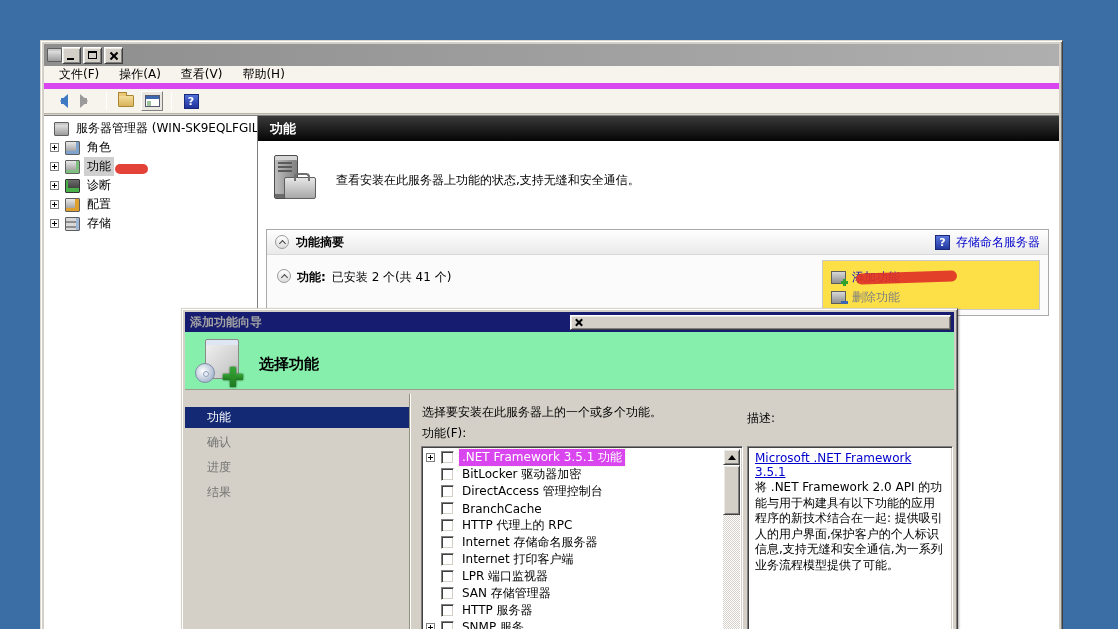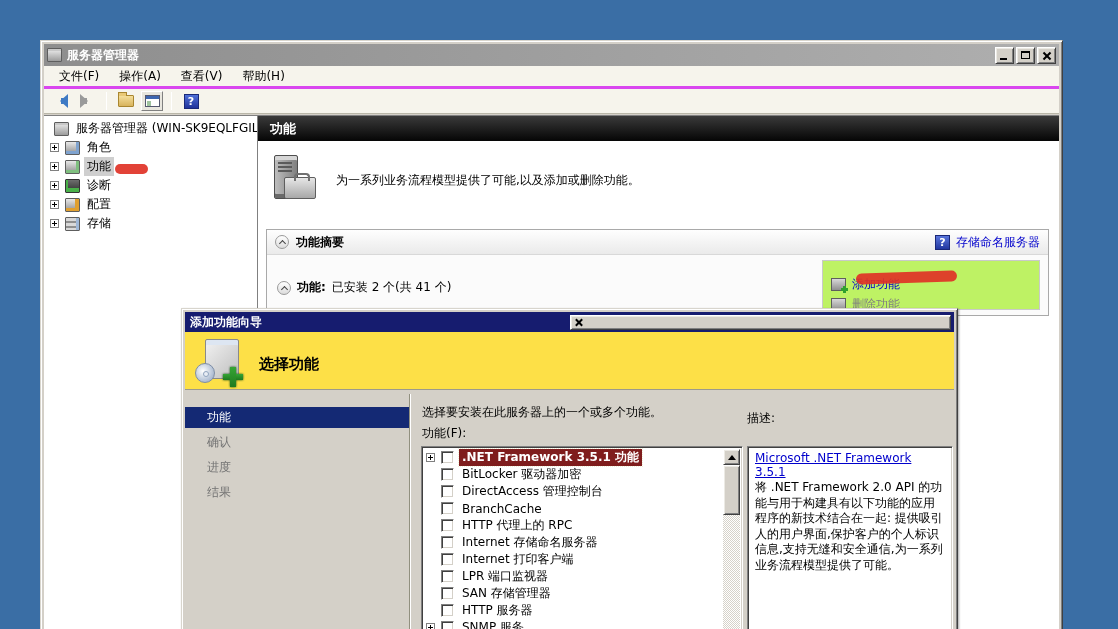--- a/index.html
+++ b/index.html
@@ -21,21 +21,21 @@
   .wbtn { width:19px; height:17px; position:relative; cursor:default;
     background:#D4D0C8; border:1px solid; border-color:#FFFFFF #404040 #404040 #FFFFFF;
     box-shadow: inset 1px 1px 0 #ECEAE4, inset -1px -1px 0 #808080; }
   .g-min { position:absolute; left:4px; bottom:3px; width:7px; height:2px; background:#000; }
   .g-max { position:absolute; left:4px; top:3px; width:9px; height:8px; border:1px solid #000; border-top:2px solid #000; }
   .g-close { position:absolute; left:8px; top:3px; width:1px; height:9px; }
   .g-close:before, .g-close:after { content:""; position:absolute; left:0; top:0; width:2px; height:10px; background:#000; }
   .g-close:before { transform:rotate(45deg); }
   .g-close:after  { transform:rotate(-45deg); }
 
-  .menubar { height:23px; background:#F6F4EC; border-bottom:3px solid #d946ef;
+  .menubar { height:23px; background:#F6F4EC; border-bottom:6px solid #d946ef;
     display:flex; align-items:center; padding-left:6px; gap:2px; }
   .menu-item { padding:2px 9px; }
   .toolbar { height:25px; background:#F6F4EC; border-bottom:1px solid #B9B6A8;
     display:flex; align-items:center; padding-left:6px; gap:4px; }
   .tb-sep { width:1px; height:18px; background:#B5B2A4; margin:0 4px; border-right:1px solid #FFF; }
   .tb-btn { width:22px; height:20px; display:flex; align-items:center; justify-content:center; position:relative; }
 
   .arrow { position:relative; width:16px; height:10px; }
   .arrow .head { position:absolute; top:-2px; width:0; height:0; border:7px solid transparent; }
   .arrow .shaft { position:absolute; top:2px; width:7px; height:6px; }
@@ -91,45 +91,45 @@
   .chev:before { content:""; position:absolute; left:4px; top:5px; width:4px; height:4px; border-top:1px solid #444; border-left:1px solid #444; transform:rotate(45deg); }
   .summary-title { font-weight:bold; margin-left:7px; flex:1; }
   .help-wrap { display:flex; align-items:center; gap:6px; }
   .help-ico { width:15px; height:15px; background:linear-gradient(#5A76DC,#2237A0); border:1px solid #1A2878; color:#FFF; font-weight:bold; font-size:11px; text-align:center; line-height:14px; }
   .help-ico:after { content:"?"; }
   .link { color:#0000CC; text-decoration:none; cursor:pointer; }
   .link.u { text-decoration:underline; }
   .link.gray { color:#7F7F7F; }
 
   .summary-body { position:relative; height:60px; background:#FBFBFB; }
-  .feat-row { position:absolute; left:10px; top:24px; display:flex; align-items:center; gap:6px; }
-  .links-box { position:absolute; right:8px; top:5px; width:218px; height:50px; border:1px solid #C9C9C9; background:#bef264; padding:13px 8px; }
+  .feat-row { position:absolute; left:10px; top:14px; display:flex; gap:6px; }
+  .links-box { position:absolute; right:8px; top:5px; width:218px; height:50px; border:1px solid #C9C9C9; background:#fde047; padding:6px 8px; }
   .link-row { display:flex; align-items:center; gap:6px; height:20px; }
   .mini-ico { width:15px; height:13px; background:linear-gradient(#D8D8D8,#8F8F8F); border:1px solid #5E5E5E; position:relative; flex:0 0 15px; }
   .mini-ico.add:after { content:""; position:absolute; right:-3px; bottom:-3px; width:7px; height:7px;
     background: linear-gradient(#2FA12F,#2FA12F) 2px 0/3px 7px no-repeat, linear-gradient(#2FA12F,#2FA12F) 0 2px/7px 3px no-repeat; }
   .mini-ico.del:after { content:""; position:absolute; right:-3px; bottom:-1px; width:7px; height:3px; background:#3E66B0; }
 
   
   .red-mark { position:absolute; background:#E03226; border-radius:6px; opacity:.92; z-index:60; }
   #mark1 { left:115px; top:164px; width:33px; height:10px; }
   #mark2 { left:856px; top:272px; width:101px; height:11px; transform:rotate(-2deg); }
 
   
   #wizard { position:absolute; left:181px; top:308px; width:777px; height:356px; z-index:50;
     background:#D4D0C8; padding:3px;
     border:1px solid; border-color:#D8D5CD #404040 #404040 #D8D5CD;
     box-shadow: inset 1px 1px 0 #FFFFFF, inset -1px -1px 0 #808080, 1px 1px 2px rgba(0,0,0,.35); }
-  .wiz-title { height:20px; background:#161C6F; color:#ffffff; font-weight:bold; display:flex; align-items:center; padding:0 3px 0 5px; }
+  .wiz-title { height:20px; background:#161C6F; color:#a3a3a3; font-weight:bold; display:flex; align-items:center; padding:0 3px 0 5px; }
   .wiz-title span { flex:1; }
   .wbtn.sm { width:17px; height:15px; }
   .wbtn.sm .g-close { left:7px; top:2px; height:8px; }
   .wbtn.sm .g-close:before, .wbtn.sm .g-close:after { height:9px; }
 
-  .wiz-header { height:58px; background:#fde047; border-bottom:1px solid #9C9A8C; position:relative; }
+  .wiz-header { height:58px; background:#86efac; border-bottom:1px solid #9C9A8C; position:relative; }
   .wiz-icon { position:absolute; left:10px; top:7px; width:50px; height:48px; }
   .wi-box { position:absolute; left:10px; top:0; width:34px; height:40px; background:linear-gradient(135deg,#F2F2F2,#BFBFBF); border:1px solid #8A8A8A; border-radius:2px; box-shadow:inset 0 5px 0 #DDE6F2; }
   .wi-cd { position:absolute; left:0; bottom:4px; width:20px; height:20px; border-radius:50%; background:radial-gradient(circle at 7px 7px,#FFFFFF,#B9C6D9 60%,#8FA3BE); border:1px solid #7E8EA6; }
   .wi-cd:after { content:""; position:absolute; left:7px; top:7px; width:4px; height:4px; border-radius:50%; background:#E8EDF5; border:1px solid #8FA3BE; }
   .wi-plus { position:absolute; right:2px; bottom:0; width:20px; height:20px;
     background: linear-gradient(#35A535,#1F7A1F) 7px 0/6px 20px no-repeat, linear-gradient(#35A535,#1F7A1F) 0 7px/20px 6px no-repeat;
     filter: drop-shadow(0 0 1px #0E4D0E); }
   .wiz-page-title { position:absolute; left:74px; top:23px; font-size:15px; font-weight:bold; }
 
   .wiz-body { position:absolute; left:3px; right:3px; top:85px; bottom:3px; display:flex; background:#D4D0C8; }
@@ -142,21 +142,21 @@
   .label-desc { position:absolute; left:336px; top:16px; }
 
   .feature-list { position:absolute; left:10px; top:52px; width:322px; height:250px; overflow:hidden; padding:2px 0 0 2px; }
   .f-row { display:flex; align-items:center; height:17px; white-space:nowrap; }
   .f-row .expander { margin-left:2px; }
   .f-row .exp-spacer { margin-left:2px; }
   .cb { width:13px; height:13px; margin:0 5px 0 6px; background:#FFF; flex:0 0 13px;
     border:1px solid; border-color:#808080 #FFFFFF #FFFFFF #808080;
     box-shadow: inset 1px 1px 0 #404040, inset -1px -1px 0 #D4D0C8; }
   .f-label { padding:0 3px; }
-  .f-label.hl { background:#7f1d1d; color:#FFF; outline:1px dotted #F0F0D8;font-weight:bold; }
+  .f-label.hl { background:#d946ef; color:#FFF; outline:1px dotted #F0F0D8; }
 
   .vscroll { position:absolute; right:2px; top:2px; bottom:0; width:17px; background:#E9E7E0;
     background-image:repeating-conic-gradient(#FFFFFF 0% 25%, #D6D2C9 25% 50%); background-size:2px 2px; }
   .sb-btn { position:absolute; left:0; width:17px; height:16px; background:#D4D0C8;
     border:1px solid; border-color:#FFFFFF #404040 #404040 #FFFFFF; box-shadow: inset 1px 1px 0 #ECEAE4, inset -1px -1px 0 #808080;
     display:flex; align-items:center; justify-content:center; }
   .sb-btn.up { top:0; }
   .tri-up { width:0; height:0; border:4px solid transparent; border-bottom:5px solid #000; margin-top:-4px; }
   .sb-thumb { position:absolute; left:0; top:16px; width:17px; height:50px; background:#D4D0C8;
     border:1px solid; border-color:#FFFFFF #404040 #404040 #FFFFFF; box-shadow: inset 1px 1px 0 #ECEAE4, inset -1px -1px 0 #808080; }
@@ -165,21 +165,20 @@
   .desc-para { line-height:15.6px; margin-top:1px; }
 </style>
 </head>
 <body>
 
 <div id="desktop">
 
   <div id="sm-window">
     <div class="titlebar">
       <span class="ico ico-server" style="margin:0"></span>
-      <span class="title-text">服务器管理器</span>
       <span class="winbtns">
         <span class="wbtn">
             <i class="g-min"></i>
           </span>
         <span class="wbtn">
             <i class="g-max"></i>
           </span>
         <span class="wbtn">
             <i class="g-close"></i>
           </span>
@@ -255,21 +254,21 @@
 
       <div class="main">
         <div class="main-header">
           <span>功能</span>
         </div>
         <div class="desc-row">
           <div class="big-icon">
             <div class="bi-tower"></div>
               <div class="bi-box"></div>
           </div>
-          <div class="main-desc">为一系列业务流程模型提供了可能,以及添加或删除功能。</div>
+          <div class="main-desc">查看安装在此服务器上功能的状态,支持无缝和安全通信。</div>
         </div>
 
         <div class="summary">
           <div class="summary-header">
             <span class="chev"></span>
             <span class="summary-title">功能摘要</span>
             <span class="help-wrap">
               <span class="help-ico"></span>
               <a class="link">存储命名服务器</a>
             </span>

